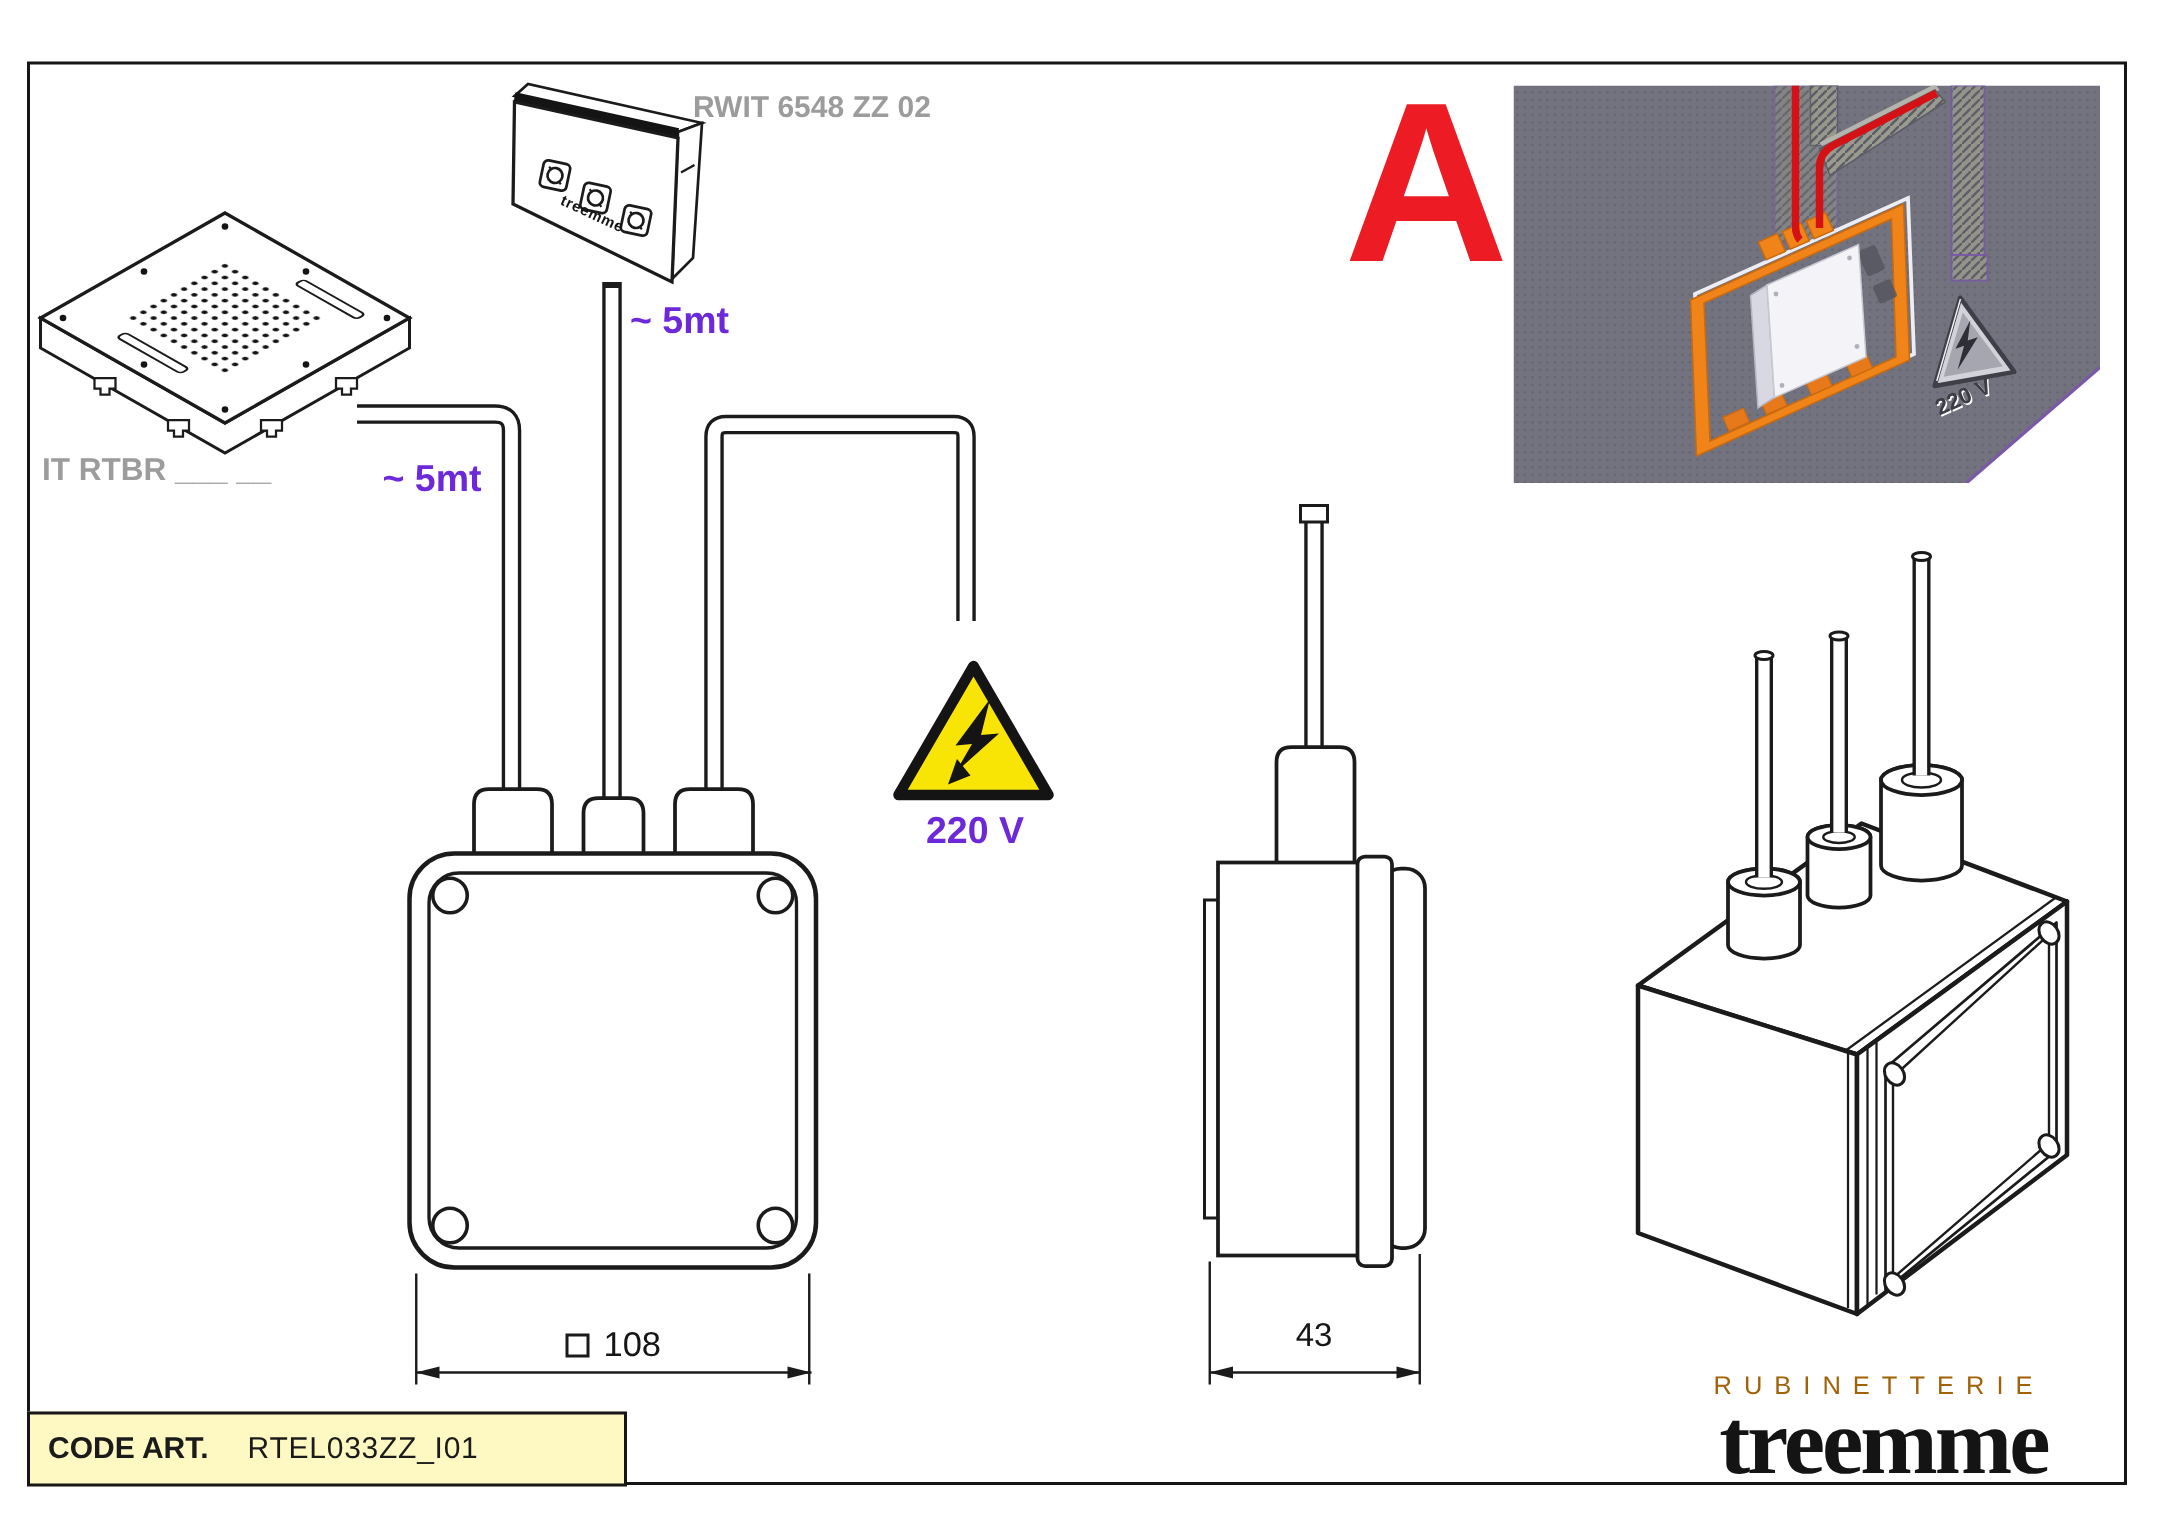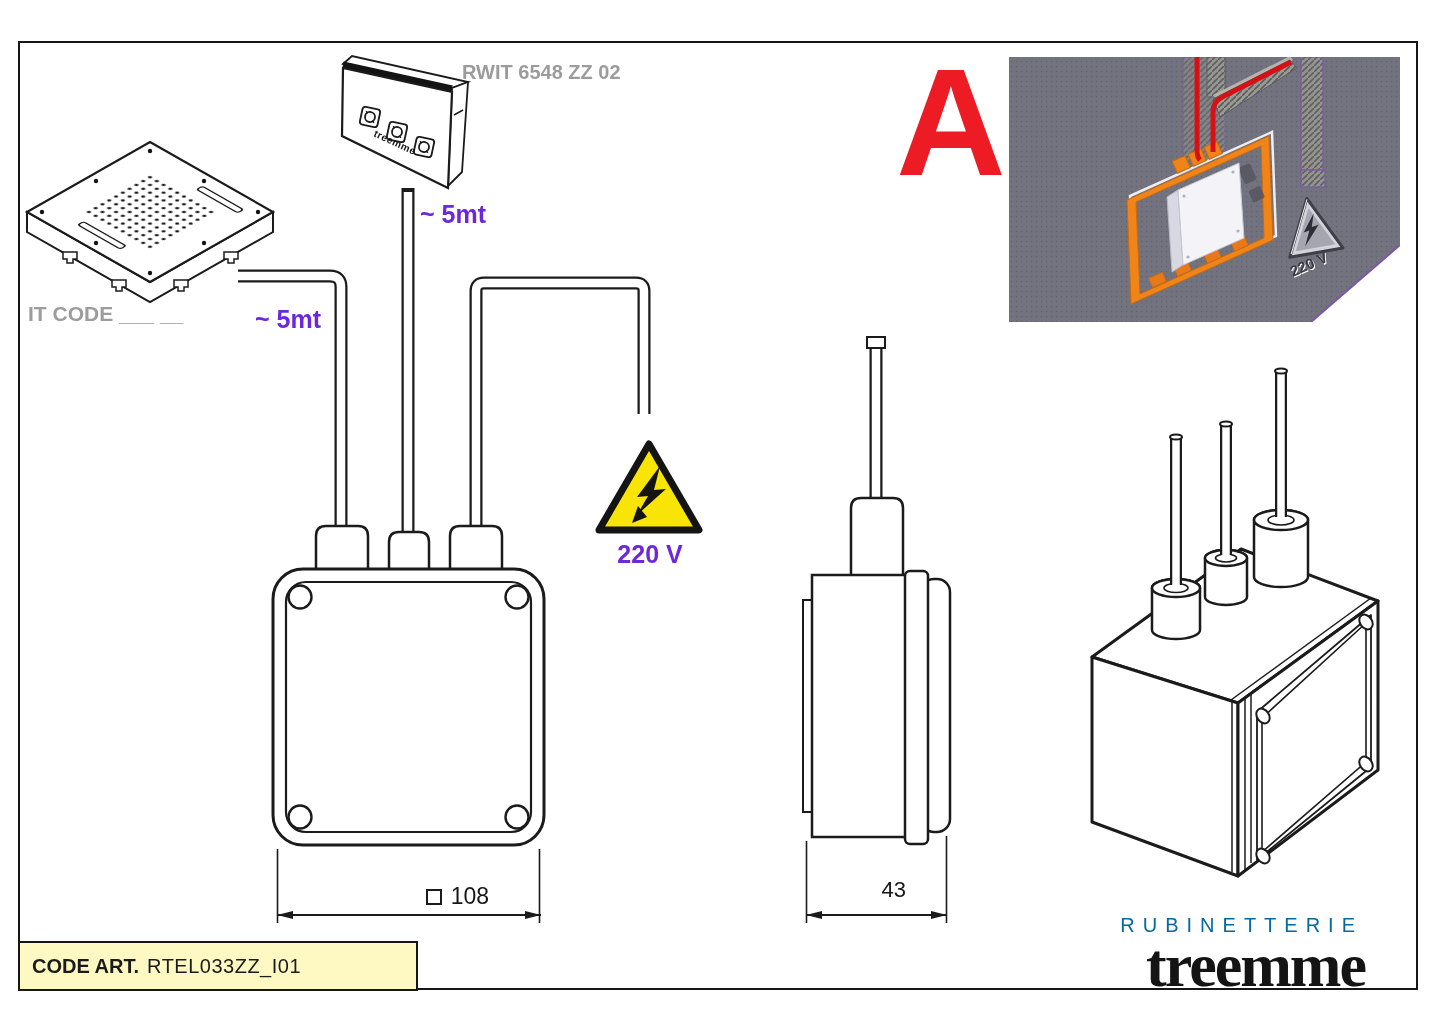--- a/index.html
+++ b/index.html
@@ -2,29 +2,29 @@
 <html><head>
 <meta charset="utf-8">
 <style>
   html,body{margin:0;padding:0;background:#fff;}
   .page{position:relative;width:1445px;height:1019px;background:#fff;overflow:hidden;
         font-family:"Liberation Sans",sans-serif;color:#1b1b1b;}
   .frame{position:absolute;left:18px;top:41px;width:1396px;height:945px;border:2px solid #161616;}
   .lbl{position:absolute;white-space:nowrap;}
   .lbl-gray{color:#9c9c9c;font-weight:bold;}
   .lbl-black{color:#6d28d9;font-weight:bold;}
-  .dim-text{position:absolute;text-align:right;font-size:23px;color:#161616;}
+  .dim-text{position:absolute;text-align:center;font-size:23px;color:#161616;}
   .sq-icon{display:inline-block;width:12px;height:12px;border:2px solid #1b1b1b;margin-right:9px;vertical-align:-1px;}
   .section-letter{position:absolute;left:896px;top:46px;font-size:152px;line-height:1;font-weight:bold;color:#ed1c24;}
   .titleblock{position:absolute;left:18px;top:941px;width:396px;height:46px;border:2px solid #161616;
               background:#fef9c3;display:flex;align-items:center;}
   .titleblock .tb-label{font-weight:bold;font-size:20px;margin-left:12px;}
-  .titleblock .tb-value{font-size:20px;margin-left:8px;letter-spacing:0.5px;}
+  .titleblock .tb-value{font-size:20px;margin-left:26px;letter-spacing:0.5px;}
   .logo{position:absolute;right:80px;top:914px;text-align:right;}
-  .logo .logo-sub{font-size:20px;letter-spacing:8px;color:#0369a1;margin-right:2px;}
+  .logo .logo-sub{font-size:17px;letter-spacing:8px;color:#a16207;margin-right:2px;}
   .logo .logo-brand{font-family:"Liberation Serif",serif;font-weight:bold;font-size:62px;
                     line-height:0.92;letter-spacing:-2px;color:#141414;}
   svg text{font-family:"Liberation Sans",sans-serif;}
 </style>
 </head>
 <body>
 
 <div class="page">
 
   <div class="frame"></div>
@@ -242,21 +242,21 @@
         <path d="M1312,198 L1339,253 L1285,253 Z" fill="#d2d2da" stroke="#3f3f49" stroke-width="3" stroke-linejoin="round"></path>
         <path d="M1312,208 L1332,248 L1292,248 Z" fill="#a6a6b1" stroke="none"></path>
         <polygon points="1316,214 1303,231 1309,230 1302,245 1319,226 1312,227" fill="#2e2e37"></polygon>
         <line x1="1312" y1="199" x2="1287" y2="250" stroke="#f2f2f6" stroke-width="1"></line>
       </g>
       <text transform="translate(1294,278) rotate(-24)" font-size="15" font-weight="bold" fill="#ffffff">220 V</text>
       <text transform="translate(1293,277) rotate(-24)" font-size="15" font-weight="bold" fill="#3c3c46">220 V</text>
     </g>
   </svg>
 
-  <div class="lbl lbl-gray" style="left:28px;top:302px;font-size:21px;">IT CODE ___ __</div>
+  <div class="lbl lbl-gray" style="left:28px;top:302px;font-size:21px;">IT RTBR ___ __</div>
 
   <div class="lbl lbl-gray" style="left:462px;top:61px;font-size:20px;">RWIT 6548 ZZ 02</div>
 
   <div class="lbl lbl-black" style="left:420px;top:200px;font-size:25px;">~ 5mt</div>
 
   <div class="lbl lbl-black" style="left:255px;top:305px;font-size:25px;">~ 5mt</div>
 
   <div class="lbl lbl-black" style="left:600px;top:540px;width:100px;text-align:center;font-size:25px;">220 V</div>
 
   <div class="dim-text" style="left:329px;top:883px;width:160px;">

